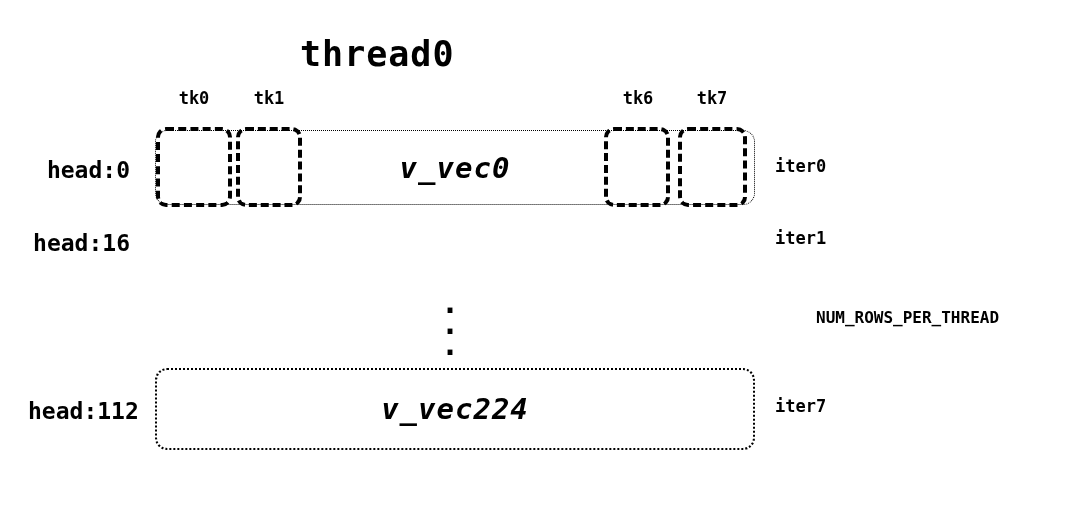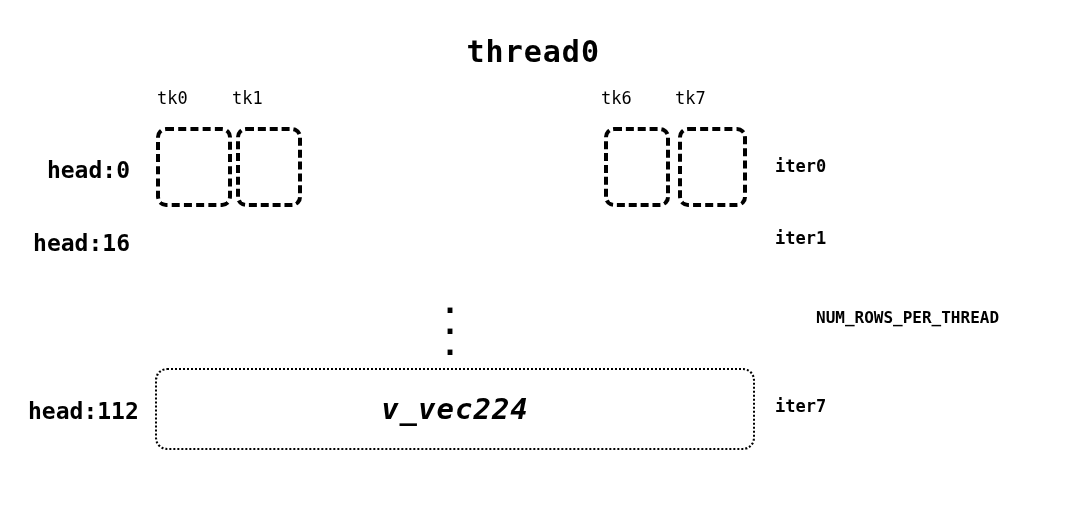--- a/index.html
+++ b/index.html
@@ -15,32 +15,32 @@
     font-family: "DejaVu Sans Mono", "Liberation Mono", monospace;
     color: #000000;
     overflow: hidden;
   }
   .abs { position: absolute; }
 
   .diagram-title {
     left: 300px;
     top: 34px;
     width: 300px;
-    text-align: right;
-    font-size: 30px;
+    text-align: left;
+    font-size: 35px;
     font-weight: bold;
     letter-spacing: 1px;
   }
 
   .tk-label {
     top: 88px;
     width: 74px;
-    text-align: left;
+    text-align: center;
     font-size: 17px;
-    font-weight: normal;
+    font-weight: bold;
   }
   #tk0 { left: 157px; }
   #tk1 { left: 232px; }
   #tk6 { left: 601px; }
   #tk7 { left: 675px; }
 
   .vec-row {
     left: 155px;
     width: 600px;
     border: 2px dotted #000000;
@@ -129,20 +129,23 @@
 
 <div id="canvas">
 
   <div class="abs diagram-title">thread0</div>
 
   <div class="abs tk-label" id="tk0">tk0</div>
   <div class="abs tk-label" id="tk1">tk1</div>
   <div class="abs tk-label" id="tk6">tk6</div>
   <div class="abs tk-label" id="tk7">tk7</div>
 
+  <div class="abs vec-row" id="row-iter0">
+    <span class="vec-label">v_vec0</span>
+  </div>
 
   <div class="abs thread-tile" id="tile-tk0"></div>
   <div class="abs thread-tile" id="tile-tk1"></div>
   <div class="abs thread-tile" id="tile-tk6"></div>
   <div class="abs thread-tile" id="tile-tk7"></div>
 
 
   <div class="abs vec-row" id="row-iter7">
     <span class="vec-label">v_vec224</span>
   </div>

